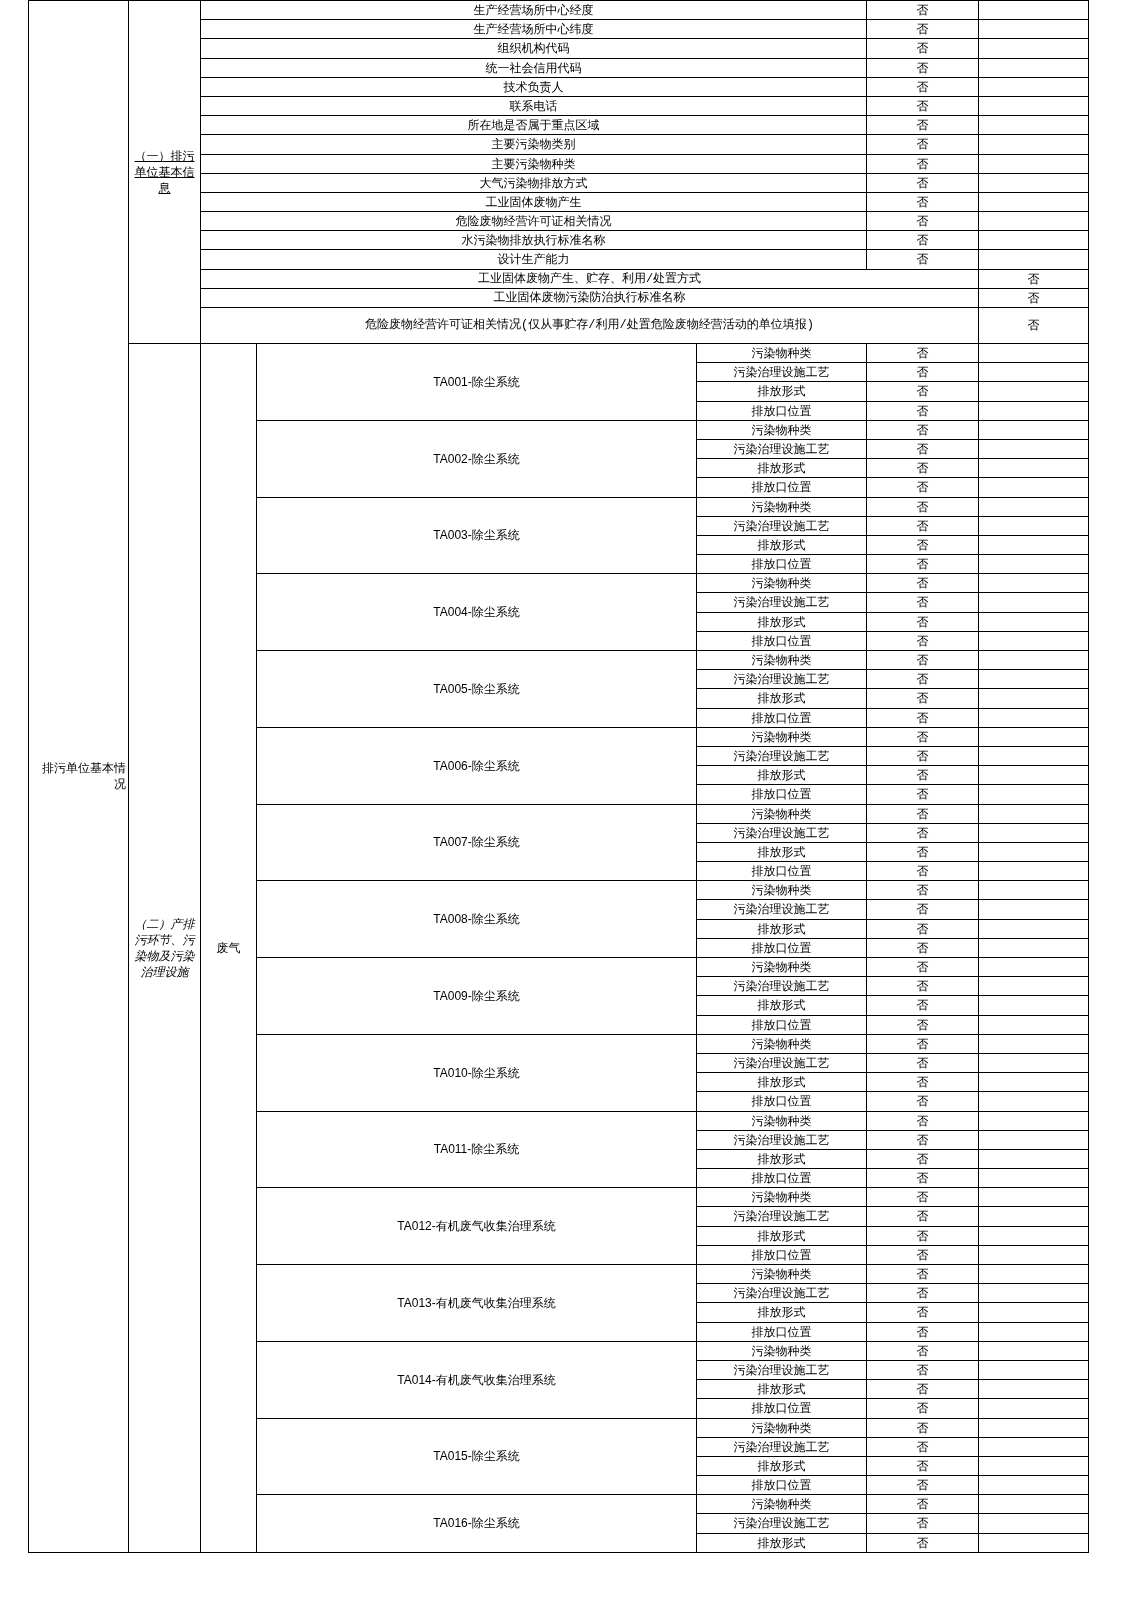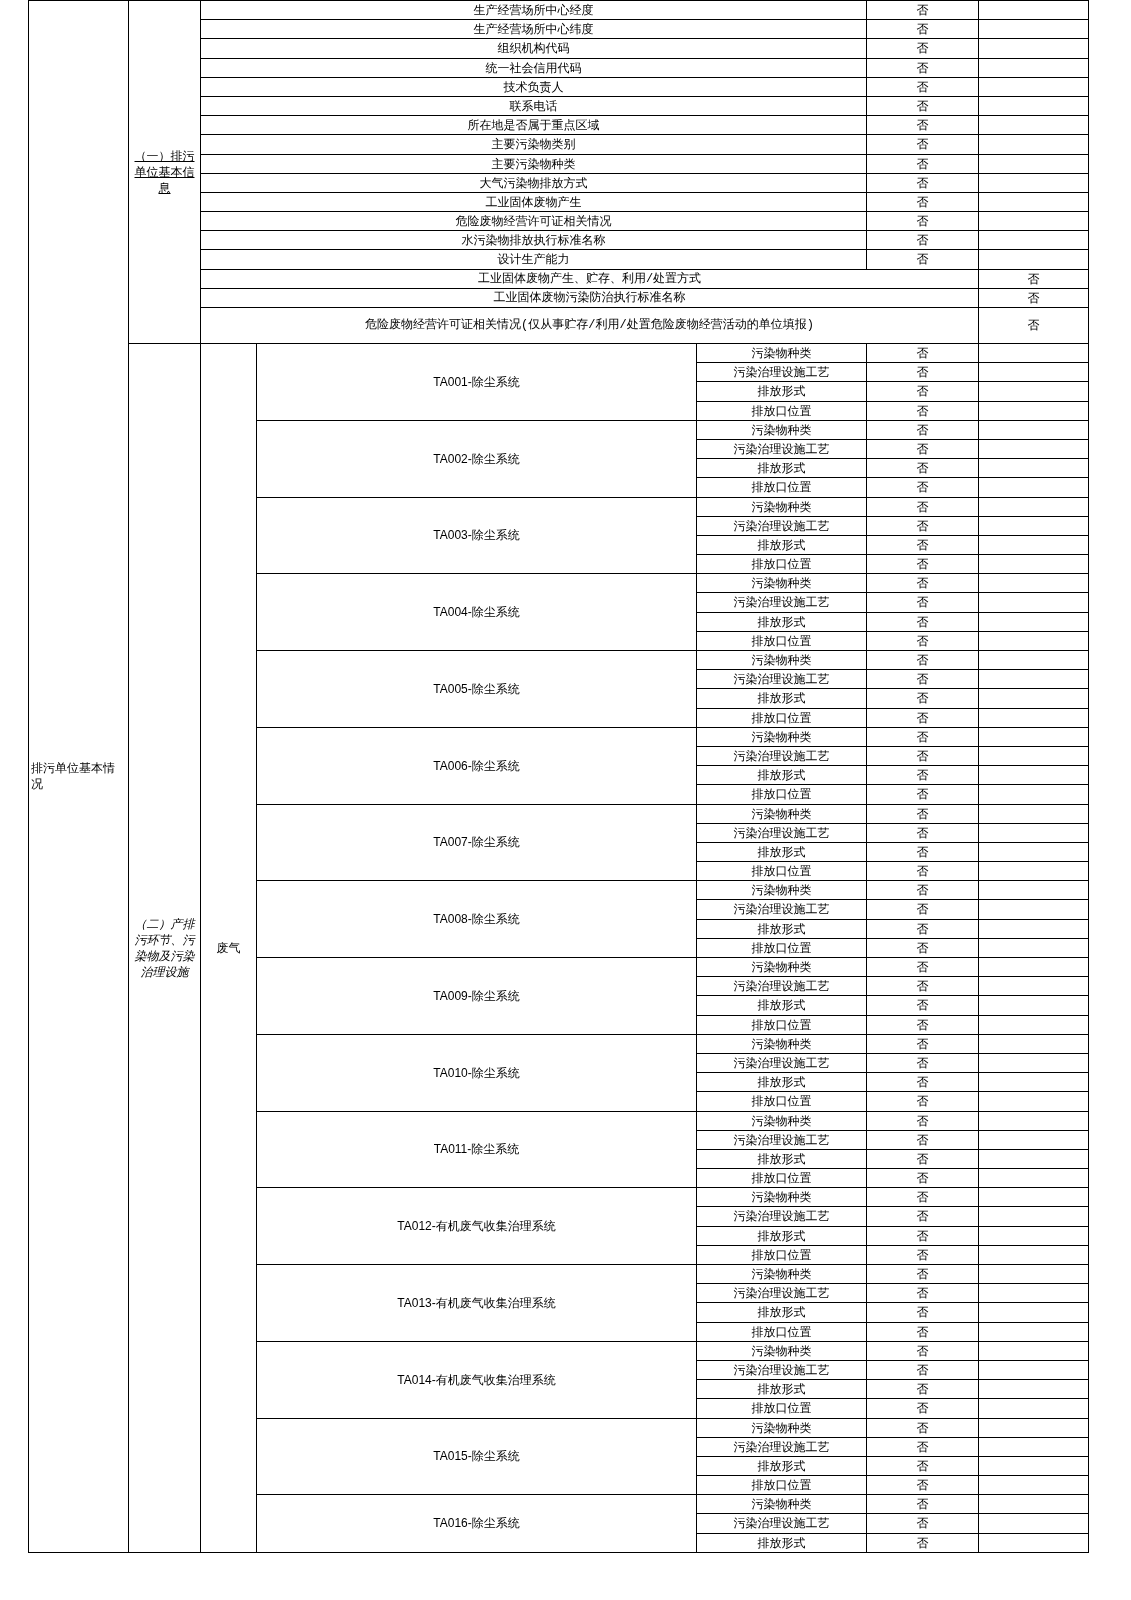--- a/index.html
+++ b/index.html
@@ -94,21 +94,21 @@
       <col class="col-a">
         <col class="col-b">
         <col class="col-c">
         <col class="col-d">
         <col class="col-e">
         <col class="col-f">
         <col class="col-g">
     </colgroup>
     <tbody id="tbody">
         <tr>
-          <td class="vert-label" rowspan="80" style="text-align: left;">排污单位基本情况</td>
+          <td class="vert-label" rowspan="80" style="text-align: right;">排污单位基本情况</td>
           <td class="grp-label" rowspan="17">（一）排污单位基本信息</td>
           <td class="item" colspan="3">生产经营场所中心经度</td>
           <td class="val">否</td>
           <td class="blank"></td>
         </tr>
         <tr>
           <td class="item" colspan="3">生产经营场所中心纬度</td>
           <td class="val">否</td>
           <td class="blank"></td>
         </tr>

